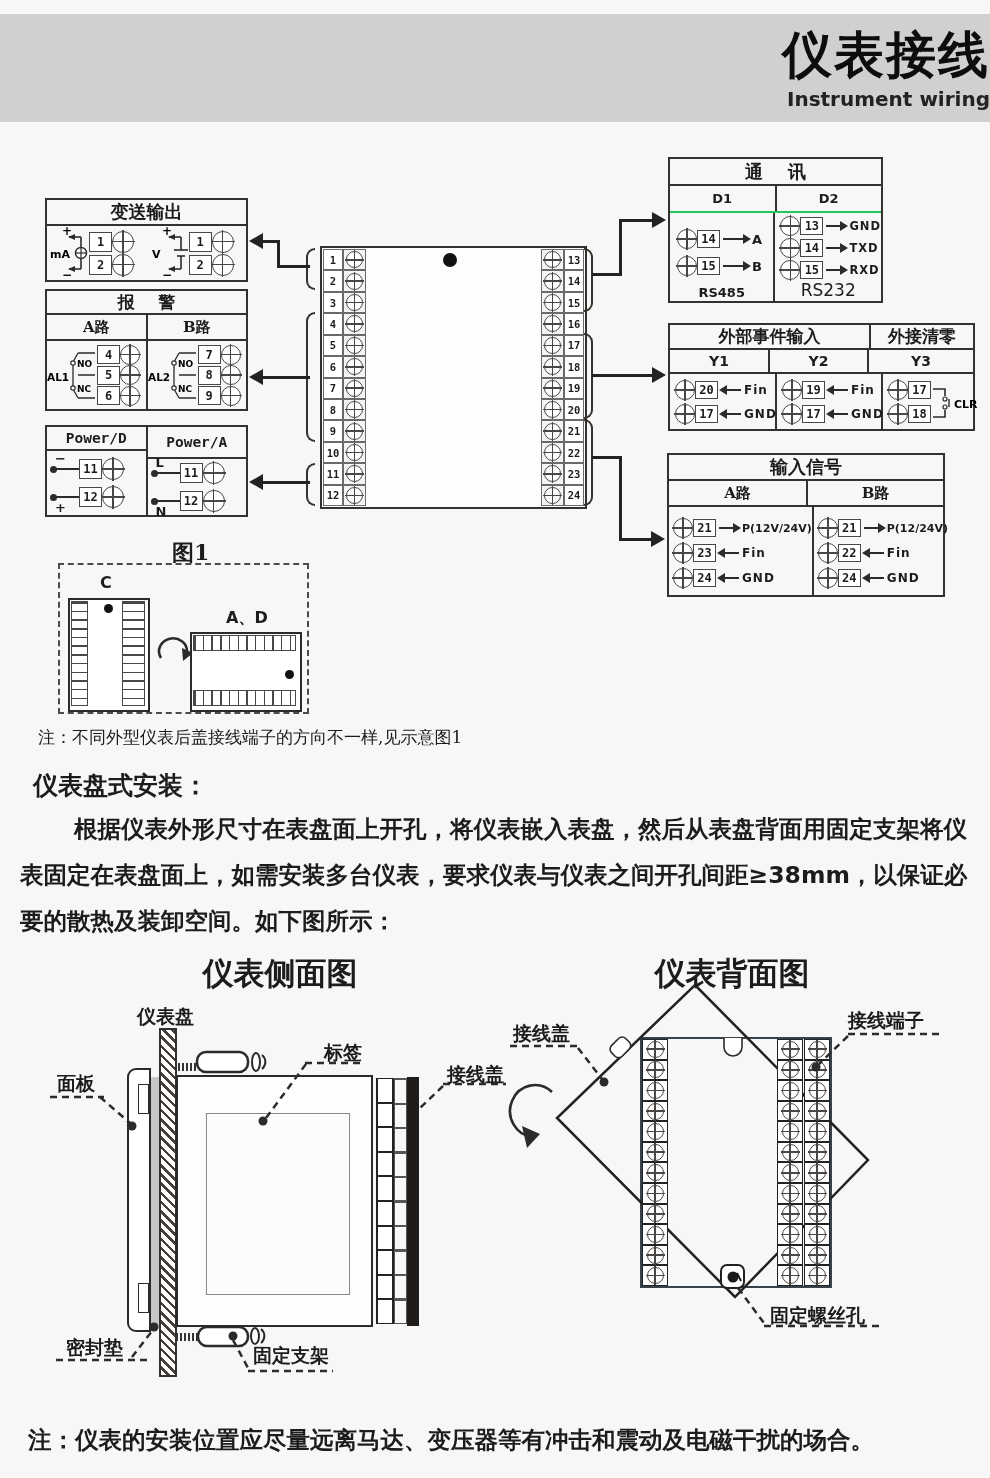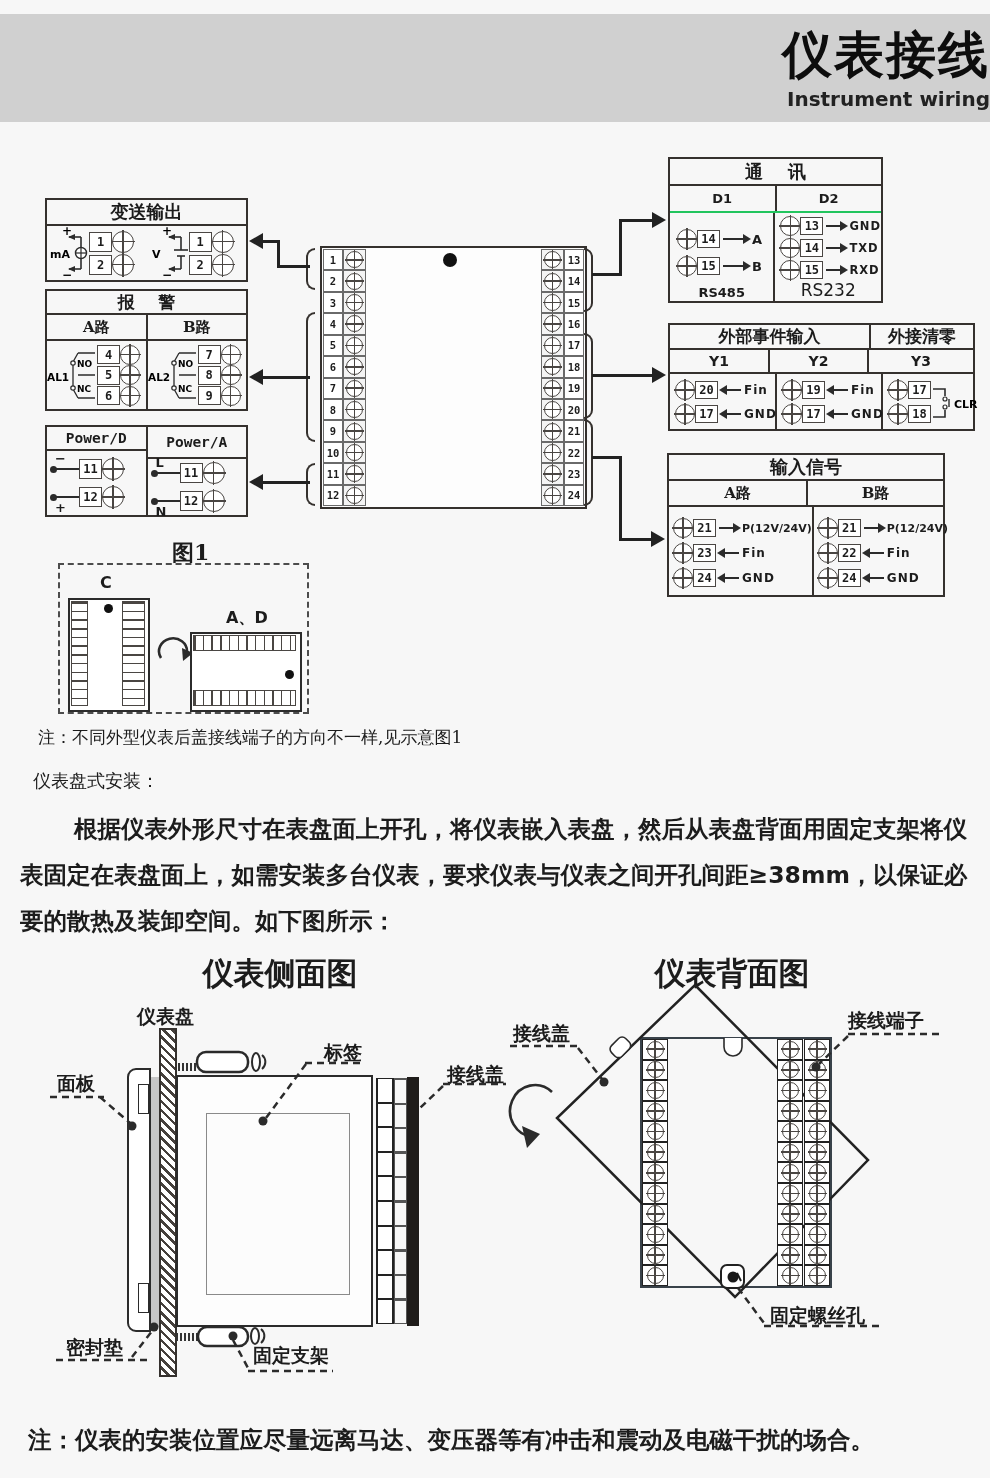--- a/index.html
+++ b/index.html
@@ -599,21 +599,21 @@
     </svg>
     <div class="abs" style="left:166px;top:43px;font-size:16px;font-weight:bold">A、D</div>
     <div class="abs" style="left:130px;top:67px;width:108px;height:76px;border:2.5px solid #2b2b2b;background:#fff">
       <div class="abs fstripH" style="left:1px;top:1px;width:101px;height:14px"></div>
       <div class="abs fstripH" style="left:1px;top:56px;width:101px;height:14px"></div>
       <div class="bdot" style="left:93px;top:36px;width:9px;height:9px"></div>
     </div>
   </div>
   <div class="abs serif" style="left:38px;top:726px;font-size:17px">注：不同外型仪表后盖接线端子的方向不一样,见示意图1</div>
 
-  <div class="abs" style="left:33px;top:769px;font-size:18px;font-weight:normal">仪表盘式安装：</div>
+  <div class="abs" style="left:33px;top:769px;font-size:25px;font-weight:bold">仪表盘式安装：</div>
   <div class="abs" style="left:20px;top:806px;width:952px;font-size:23.5px;font-weight:bold;line-height:46px;text-indent:54px">根据仪表外形尺寸在表盘面上开孔，将仪表嵌入表盘，然后从表盘背面用固定支架将仪表固定在表盘面上，如需安装多台仪表，要求仪表与仪表之间开孔间距≥38mm，以保证必要的散热及装卸空间。如下图所示：</div>
 
   <div class="abs serif" style="left:198px;top:953px;width:164px;text-align:center;font-size:31px;font-weight:bold">仪表侧面图</div>
   <div class="abs serif" style="left:650px;top:953px;width:164px;text-align:center;font-size:31px;font-weight:bold">仪表背面图</div>
 
   <div class="cnlabel" style="left:137px;top:1004px">仪表盘</div>
   <div class="hatch" style="left:159px;top:1028px;width:18px;height:349px"></div>
   <div class="abs" style="left:150px;top:1077px;width:9px;height:250px;background:#c6c6c6"></div>
   <div class="abs" style="left:127px;top:1068px;width:24px;height:264px;border:2.5px solid #2b2b2b;border-radius:9px 0 0 9px;background:#fff;box-sizing:border-box">
     <div class="abs" style="left:9px;top:14px;width:9px;height:28px;border:1.5px solid #2b2b2b"></div>

